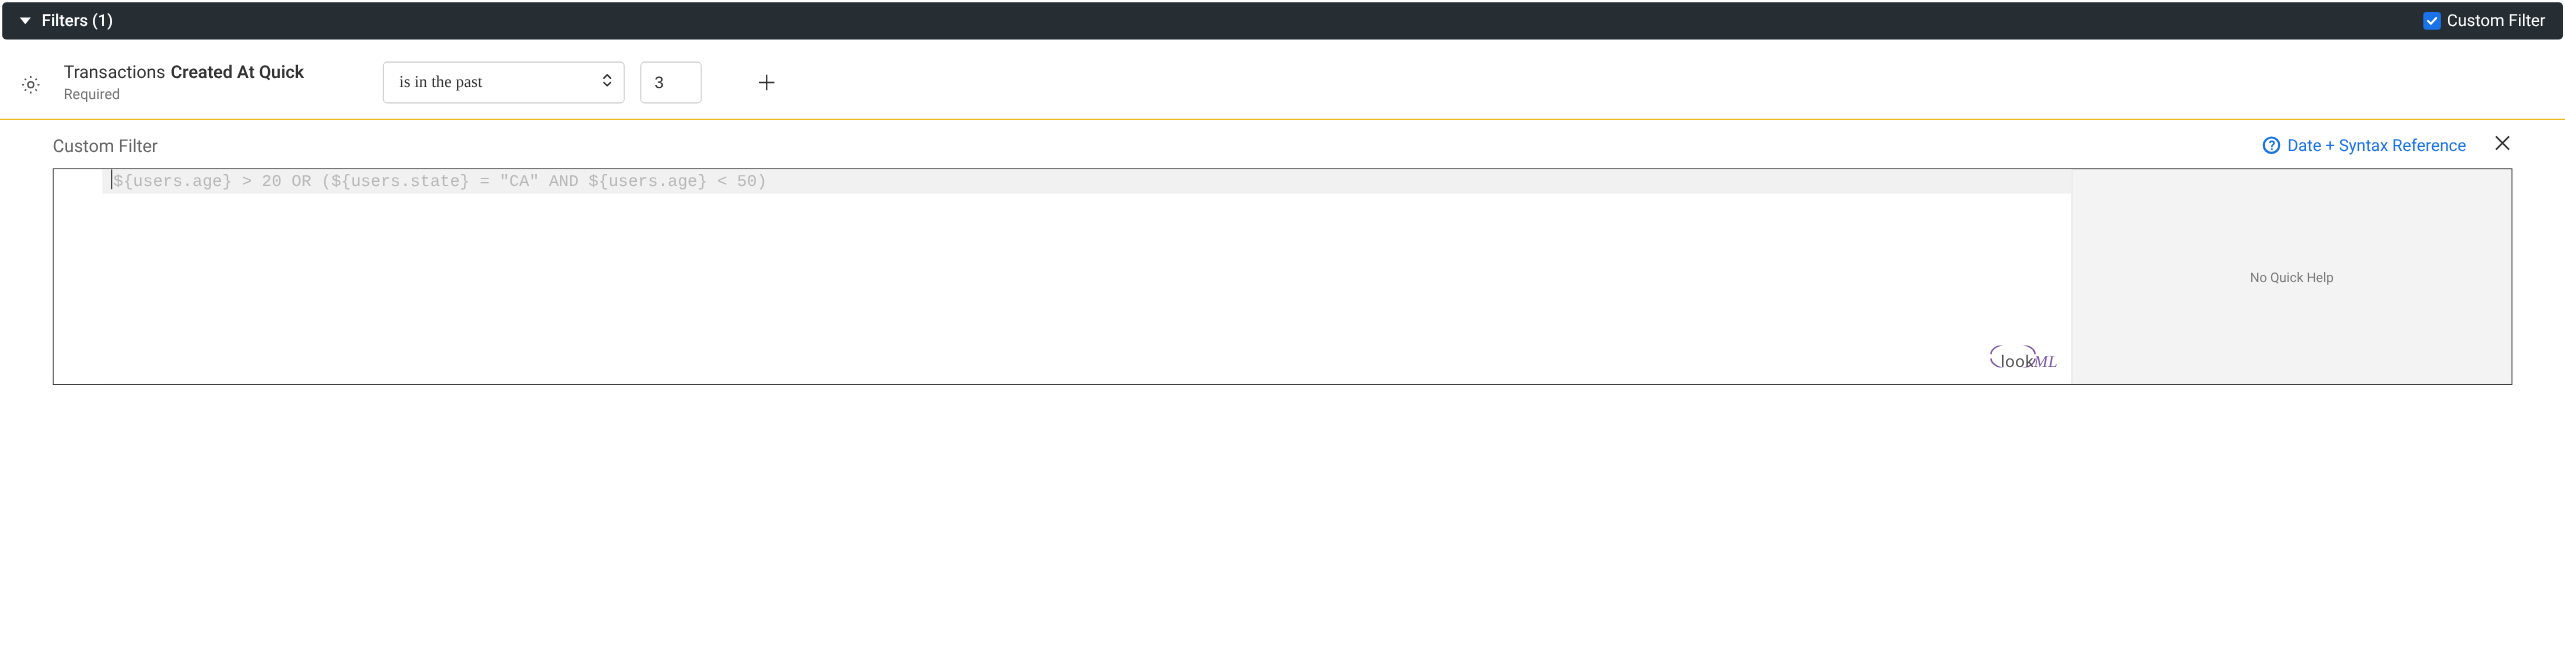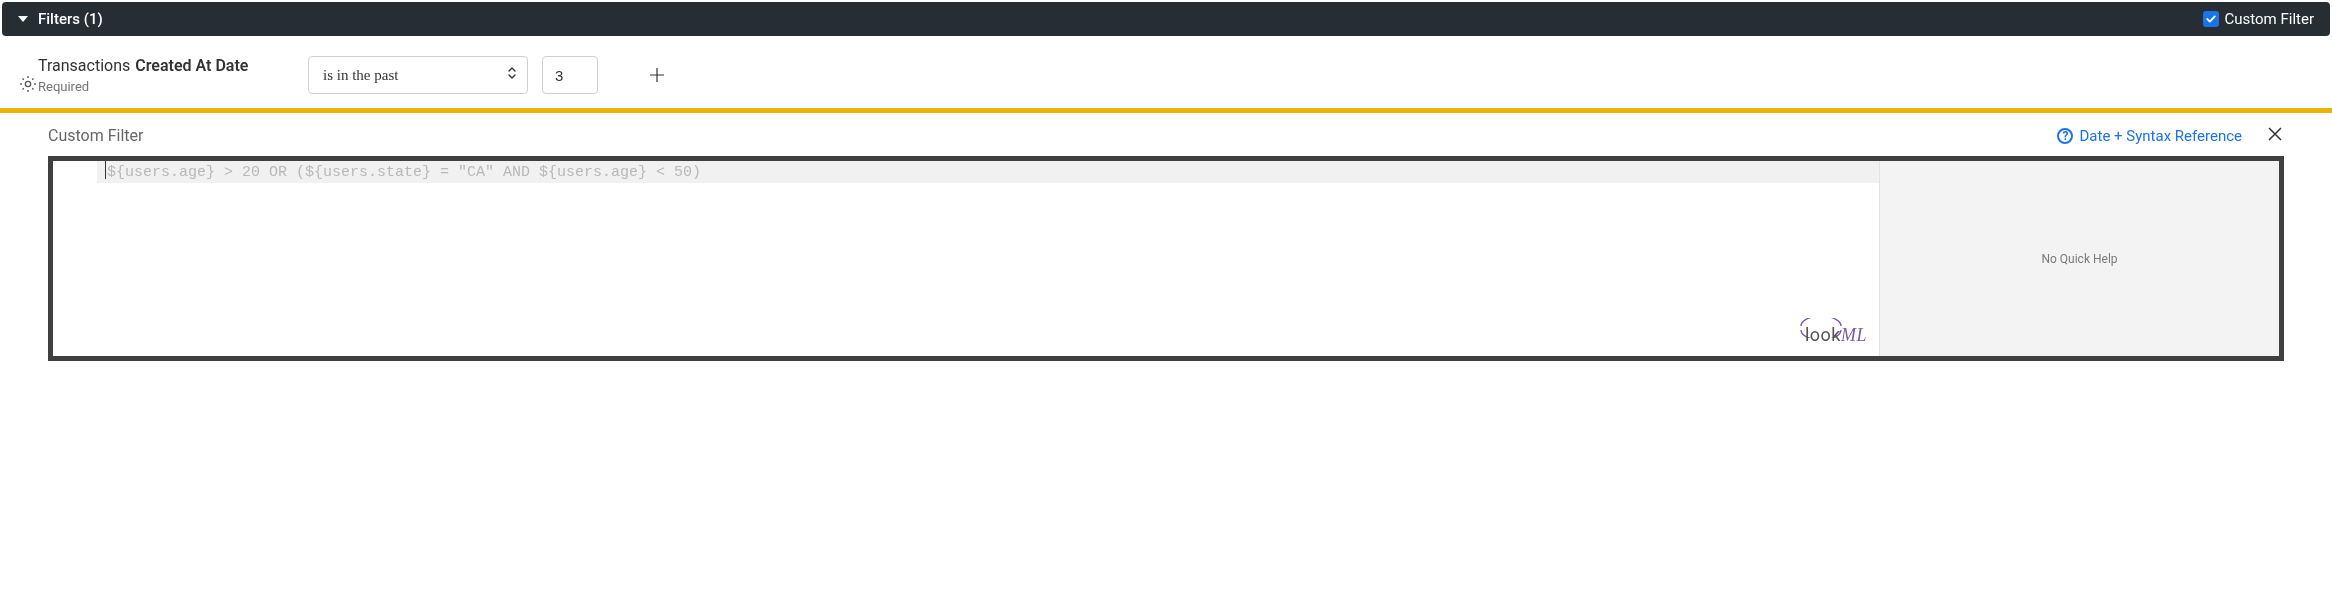--- a/index.html
+++ b/index.html
@@ -47,23 +47,24 @@
     height: 16px;
     background: #1a73e8;
     border-radius: 3px;
     display: flex;
     align-items: center;
     justify-content: center;
   }
   .checkbox-box svg { width: 12px; height: 12px; }
   .filter-row {
     display: flex;
-    align-items: flex-end;
+    align-items: center;
+    gap: 20px;
     padding: 18px 18px 14px 18px;
-    border-bottom: 5px solid #eab308;
+    border-bottom: 1px solid #eab308;
   }
   .filter-row-icon {
     width: 20px;
     height: 20px;
     flex: none;
     margin-top: 3px;
     color: #555;
   }
   .filter-label-block {
     width: 270px;
@@ -150,21 +151,21 @@
   .help-icon {
     width:16px; height:16px;
     border:2px solid #1a73e8;
     border-radius:50%;
     display:flex; align-items:center; justify-content:center;
     font-size:12px; font-weight:700; color:#1a73e8;
   }
   .close-icon svg { width:18px; height:18px; stroke:#333; stroke-width:1.5; }
   .editor-panel {
     display: flex;
-    border: 5px solid #404040;
+    border: 1px solid #404040;
     background:#fff;
   }
   .code-area {
     flex: 1;
     display: flex;
     min-height: 195px;
     position: relative;
     background:#fff;
   }
   .gutter {
@@ -197,21 +198,21 @@
     display:flex;
     flex-direction:column;
     align-items:center;
     color:#7b5aa6;
     font-size:12px;
   }
   .lookml-badge .arc {
     width: 48px;
     height: 20px;
   }
-  .lookml-badge .txt { letter-spacing: 0.5px; color:#555; font-size:18px; margin-top:-14px;margin-left:30px;}
+  .lookml-badge .txt { letter-spacing: 0.5px; color:#555; font-size:15px; margin-top:-14px;margin-left:30px;}
   .lookml-badge .txt .ml { font-family: serif; font-style: italic; color:#7b5aa6; }
   .quick-help {
     width: 400px;
     background:#f3f3f3;
     display:flex;
     align-items:center;
     justify-content:center;
     color:#7a7a7a;
     font-size:12px;
     border-left:1px solid #e2e2e2;
@@ -238,21 +239,21 @@
 <div class="filter-row">
   <span class="filter-row-icon">
     <svg viewBox="0 0 24 24" width="20" height="20" fill="none" stroke="currentColor" stroke-width="1.6">
       <circle cx="12" cy="12" r="3.2"></circle>
       <path d="M12 2.5v2.2M12 19.3v2.2M21.5 12h-2.2M4.7 12H2.5M18.6 5.4l-1.55 1.55M6.95 17.05L5.4 18.6M18.6 18.6l-1.55-1.55M6.95 6.95L5.4 5.4"></path>
     </svg>
   </span>
   <div class="filter-label-block">
     <div class="filter-label-line">
       <span class="filter-label-first">Transactions</span>
-      <span class="filter-label-second">Created At Date</span>
+      <span class="filter-label-second">Created At Quick</span>
     </div>
     <div class="filter-required">Required</div>
   </div>
   <div class="filter-controls">
     <div class="select-wrap select-wide">
       <span>is in the past</span>
       <span class="double-caret">
         <svg viewBox="0 0 10 14">
             <path d="M2 5 L5 2 L8 5 M2 9 L5 12 L8 9" stroke="#333" stroke-width="1.4" fill="none" stroke-linecap="round" stroke-linejoin="round"></path>
           </svg>

